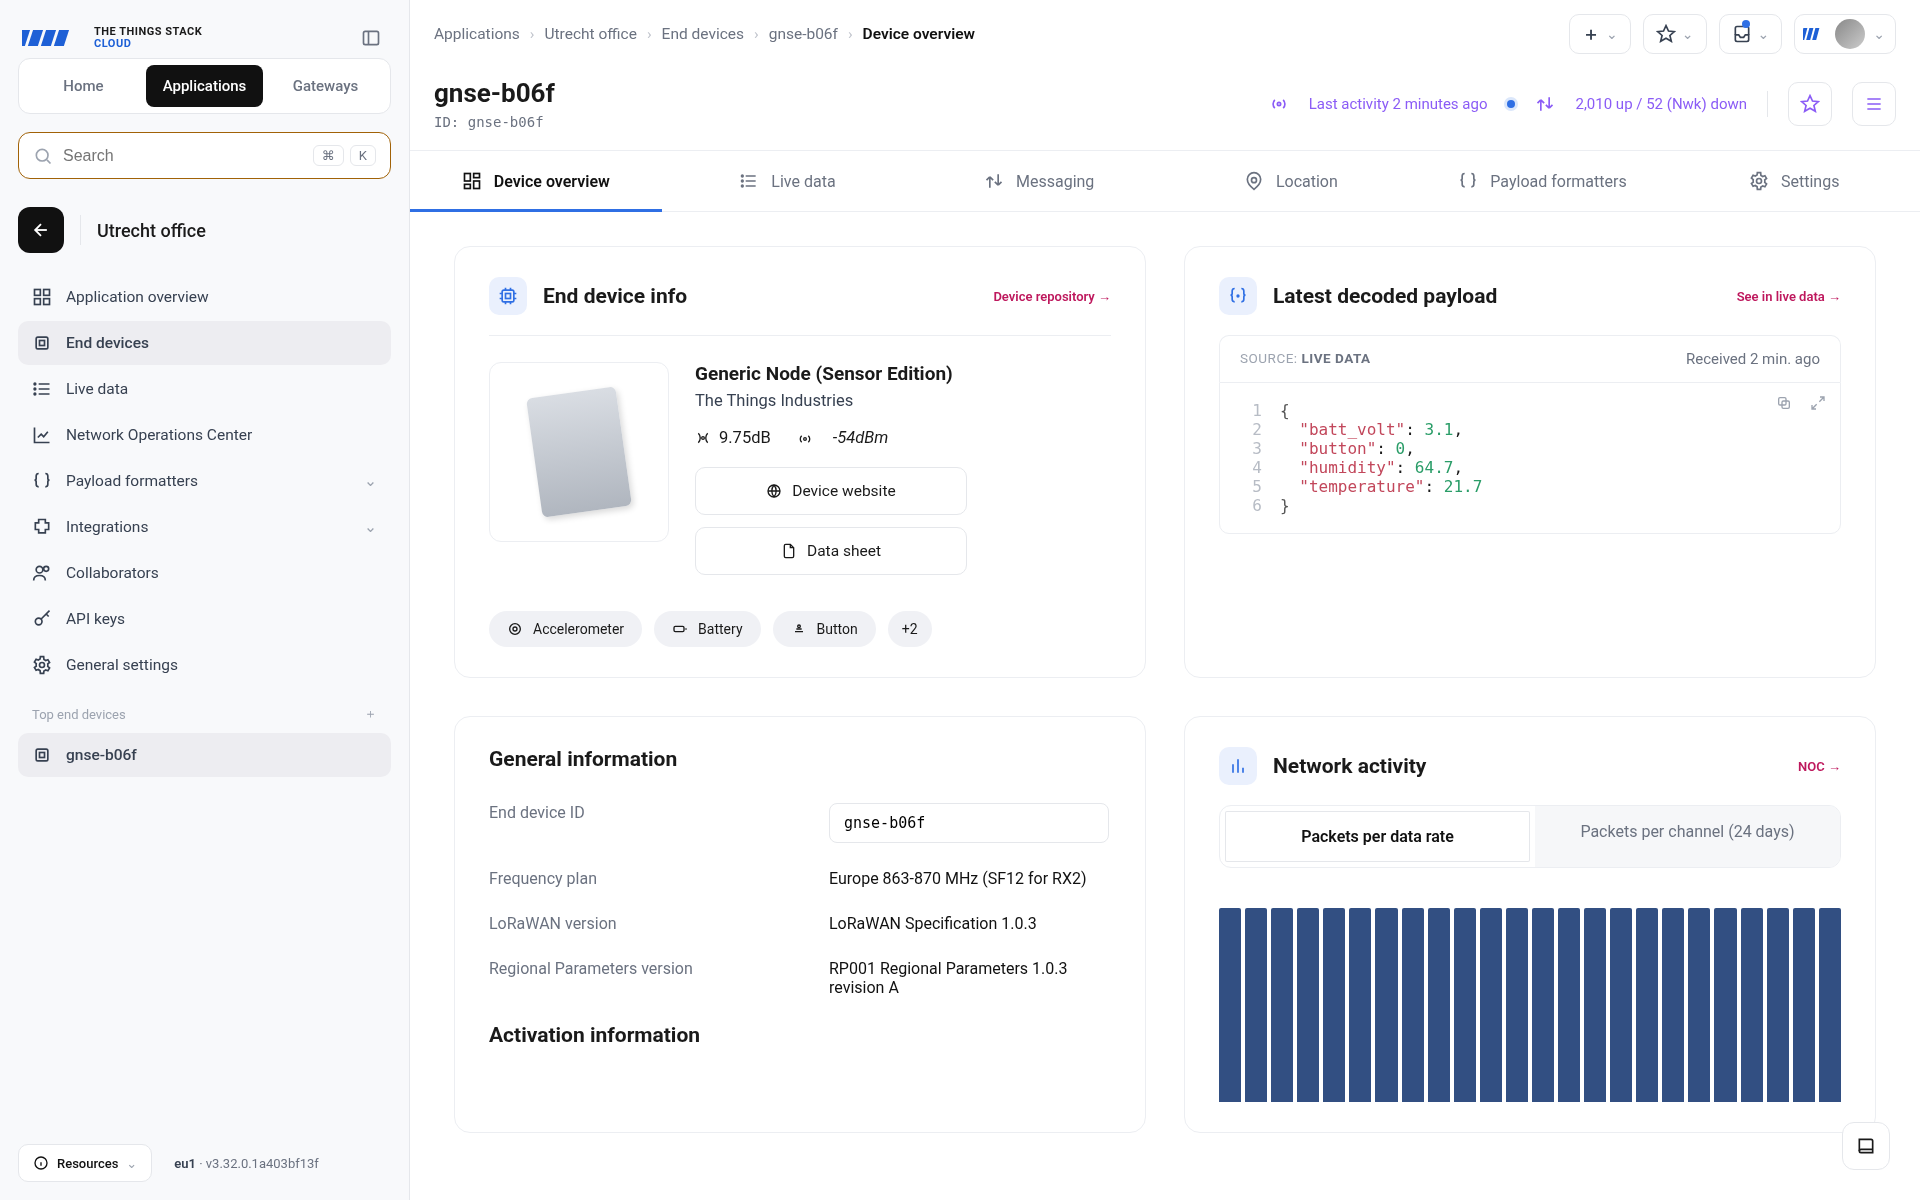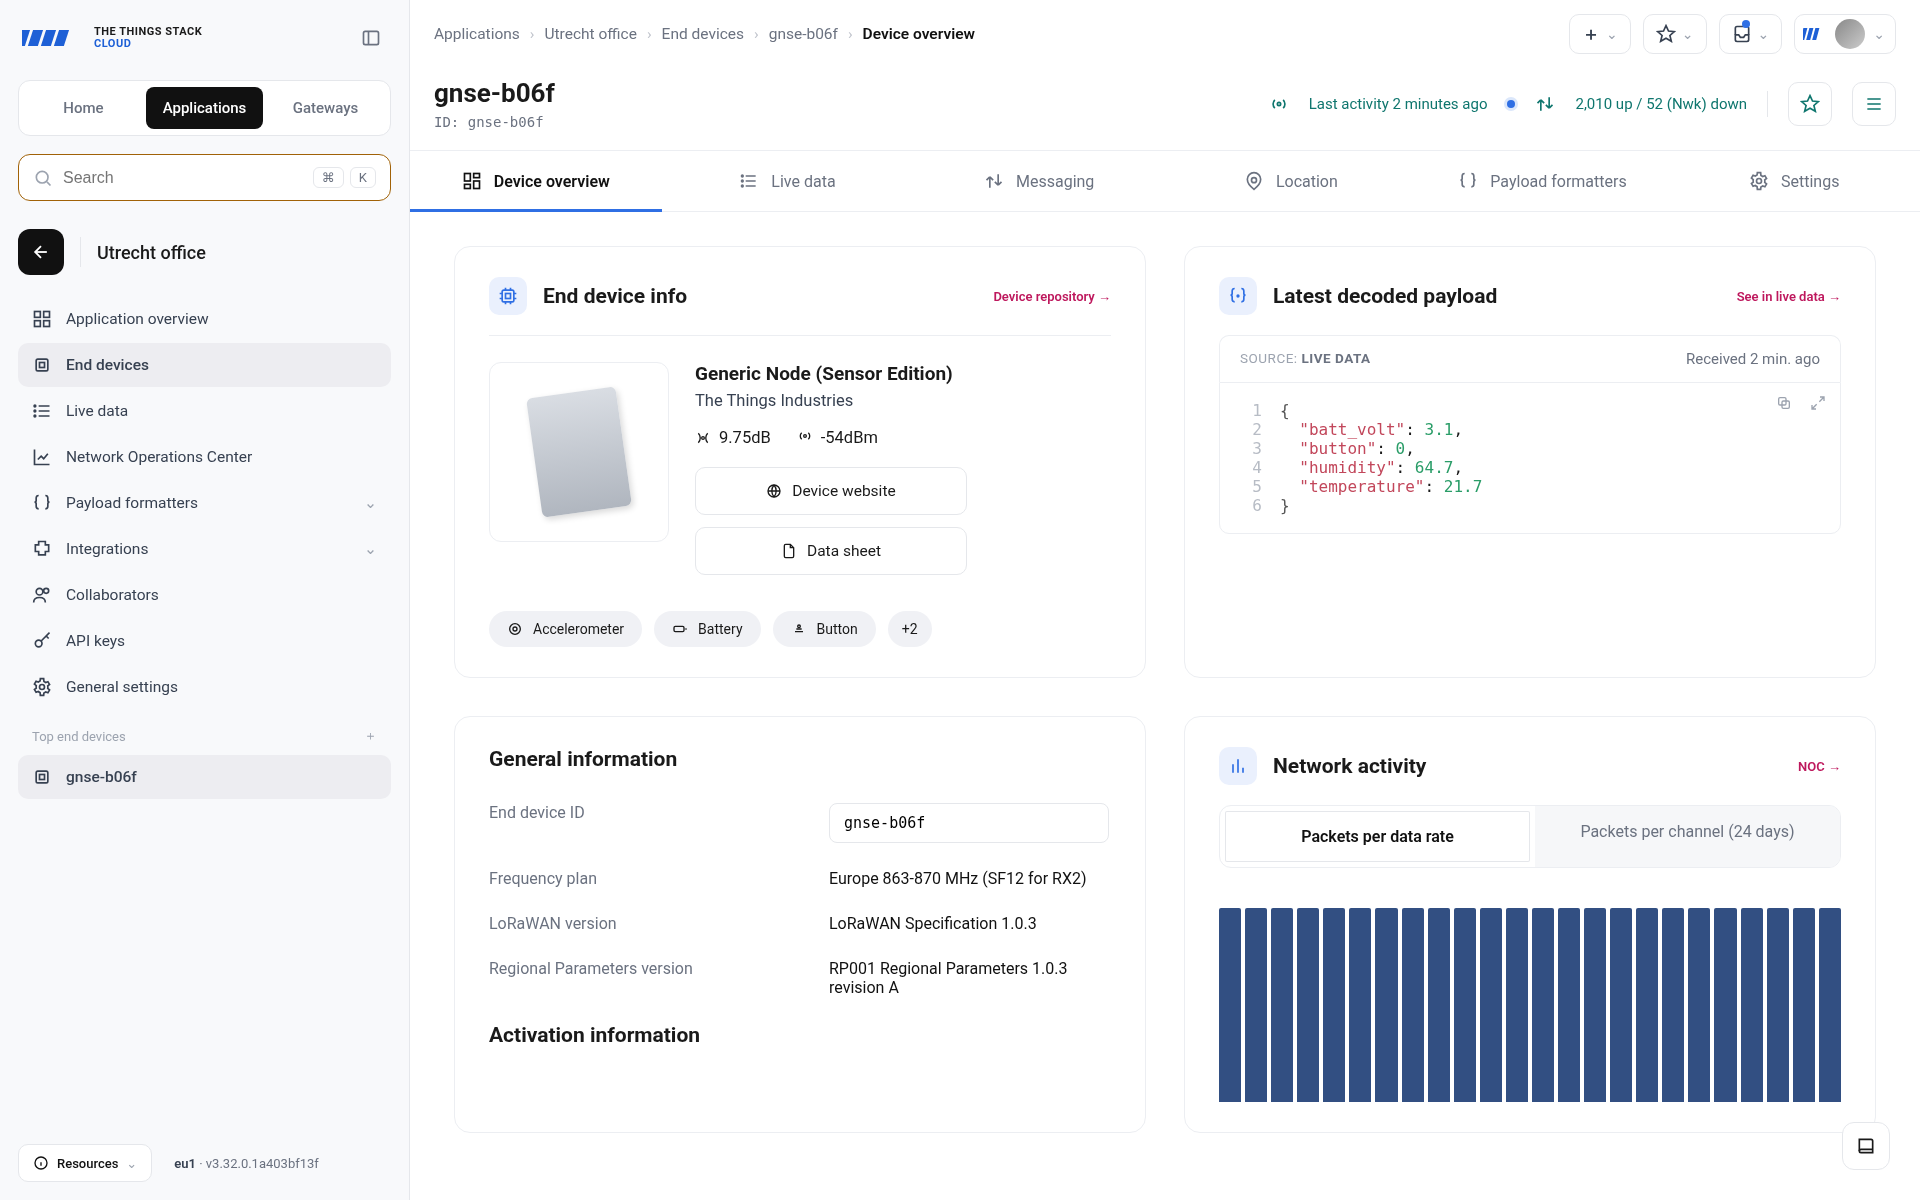--- a/index.html
+++ b/index.html
@@ -4,21 +4,21 @@
 <style>
 * { box-sizing: border-box; margin: 0; padding: 0; }
 body { font-family: -apple-system, BlinkMacSystemFont, "Segoe UI", Roboto, sans-serif; background: #f8f9fb; color: #1a1a1a; font-size: 14px; height: 1200px; width: 1920px; overflow: hidden; }
 
 
 .root { display: flex; height: 100%; }
 .sidebar { width: 410px; background: #f8f9fb; border-right: 1px solid #e5e7eb; display: flex; flex-direction: column; padding: 18px; }
 .main { flex: 1; display: flex; flex-direction: column; background: #fff; }
 
 
-.logo-row { display: flex; align-items: center; justify-content: space-between; margin-bottom: 22px; padding: 4px; }
+.logo-row { display: flex; align-items: center; justify-content: space-between; padding: 4px; }
 .logo { display: flex; align-items: center; gap: 10px; }
 .logo-mark { width: 62px; height: 28px; display: flex; align-items: center; }
 .logo-text { font-size: 11px; font-weight: 700; line-height: 1.1; letter-spacing: 0.5px; }
 .logo-text .sub { color: #1e60d6; }
 .collapse-btn { width: 32px; height: 32px; border: none; background: transparent; display: flex; align-items: center; justify-content: center; cursor: pointer; color: #6b7280; }
 
 .top-tabs { display: flex; gap: 4px; background: #fff; border: 1px solid #e5e7eb; border-radius: 12px; padding: 6px; margin-bottom: 18px; }
 .top-tab { flex: 1; text-align: center; padding: 12px 10px; border-radius: 8px; font-weight: 500; font-size: 15px; cursor: pointer; color: #6b7280; }
 .top-tab.active { background: #111; color: #fff; }
 
@@ -53,21 +53,21 @@
 .top-actions { display: flex; gap: 12px; align-items: center; }
 .icon-btn { display: flex; align-items: center; gap: 6px; border: 1px solid #e5e7eb; background: #fff; border-radius: 10px; padding: 8px 12px; cursor: pointer; color: #374151; height:40px; }
 .account-group { display:flex; align-items:center; gap:8px; border:1px solid #e5e7eb; border-radius:10px; padding:4px 10px 4px 8px; height:40px; cursor:pointer;}
 .avatar { width: 30px; height: 30px; border-radius: 50%; background: linear-gradient(135deg,#888,#ccc); }
 .org-logo { width:24px; height:24px; display:flex; align-items:center; }
 
 
 .device-header { display:flex; align-items:center; justify-content:space-between; padding: 16px 24px 20px; border-bottom: 1px solid #eceef2;}
 .device-title h1 { font-size: 26px; font-weight: 700; }
 .device-title .sub { font-family: ui-monospace, Menlo, monospace; color:#6b7280; margin-top:6px; font-size:14px;}
-.device-meta { display:flex; align-items:center; gap: 20px; color:#0f766e; font-size:15px;}
+.device-meta { display:flex; align-items:center; gap: 20px; color:#8b5cf6; font-size:15px;}
 .dot-live { width:8px; height:8px; border-radius:50%; background:#2f6fe4; display:inline-block; box-shadow:0 0 0 3px #dbe7fb;}
 .hdr-divider{ width:1px; height:26px; background:#e5e7eb;}
 .square-btn { width:44px; height:44px; border:1px solid #e5e7eb; border-radius:10px; display:flex; align-items:center; justify-content:center; cursor:pointer; background:#fff;}
 
 
 .subnav { display:flex; border-bottom:1px solid #eceef2;}
 .subnav-item { flex:1; display:flex; align-items:center; justify-content:center; gap:12px; padding:20px 10px; font-size:16px; color:#6b7280; cursor:pointer; position:relative;}
 .subnav-item.active { color:#111; font-weight:600;}
 .subnav-item.active::after { content:""; position:absolute; left:0; right:0; bottom:-1px; height:3px; background:#2f6fe4;}
 
@@ -438,21 +438,21 @@
               <div class="dev-name">Generic Node (Sensor Edition)</div>
               <div class="dev-brand">The Things Industries</div>
               <div class="signal-row">
                 <span style="display:flex;gap:8px;align-items:center;">
                   <svg class="icon-sm" viewBox="0 0 24 24" fill="none" stroke="currentColor" stroke-width="2">
                       <circle cx="12" cy="12" r="2"></circle>
                       <path d="M5 5a10 10 0 0 1 0 14M19 5a10 10 0 0 0 0 14"></path>
                     </svg>
                   <span>9.75dB</span>
                 </span>
-                <span style="display:flex;gap:8px;align-items:flex-start;">
+                <span style="display:flex;gap:20px;align-items:flex-end;font-style:italic;">
                   <svg class="icon-sm" viewBox="0 0 24 24" fill="none" stroke="currentColor" stroke-width="2">
                       <circle cx="12" cy="12" r="2"></circle>
                       <path d="M7 7a7 7 0 0 0 0 10M17 7a7 7 0 0 1 0 10"></path>
                     </svg>
                   <span>-54dBm</span>
                 </span>
               </div>
               <div class="outline-btn">
                 <svg class="icon-sm" viewBox="0 0 24 24" fill="none" stroke="currentColor" stroke-width="2">
                     <circle cx="12" cy="12" r="9"></circle>

